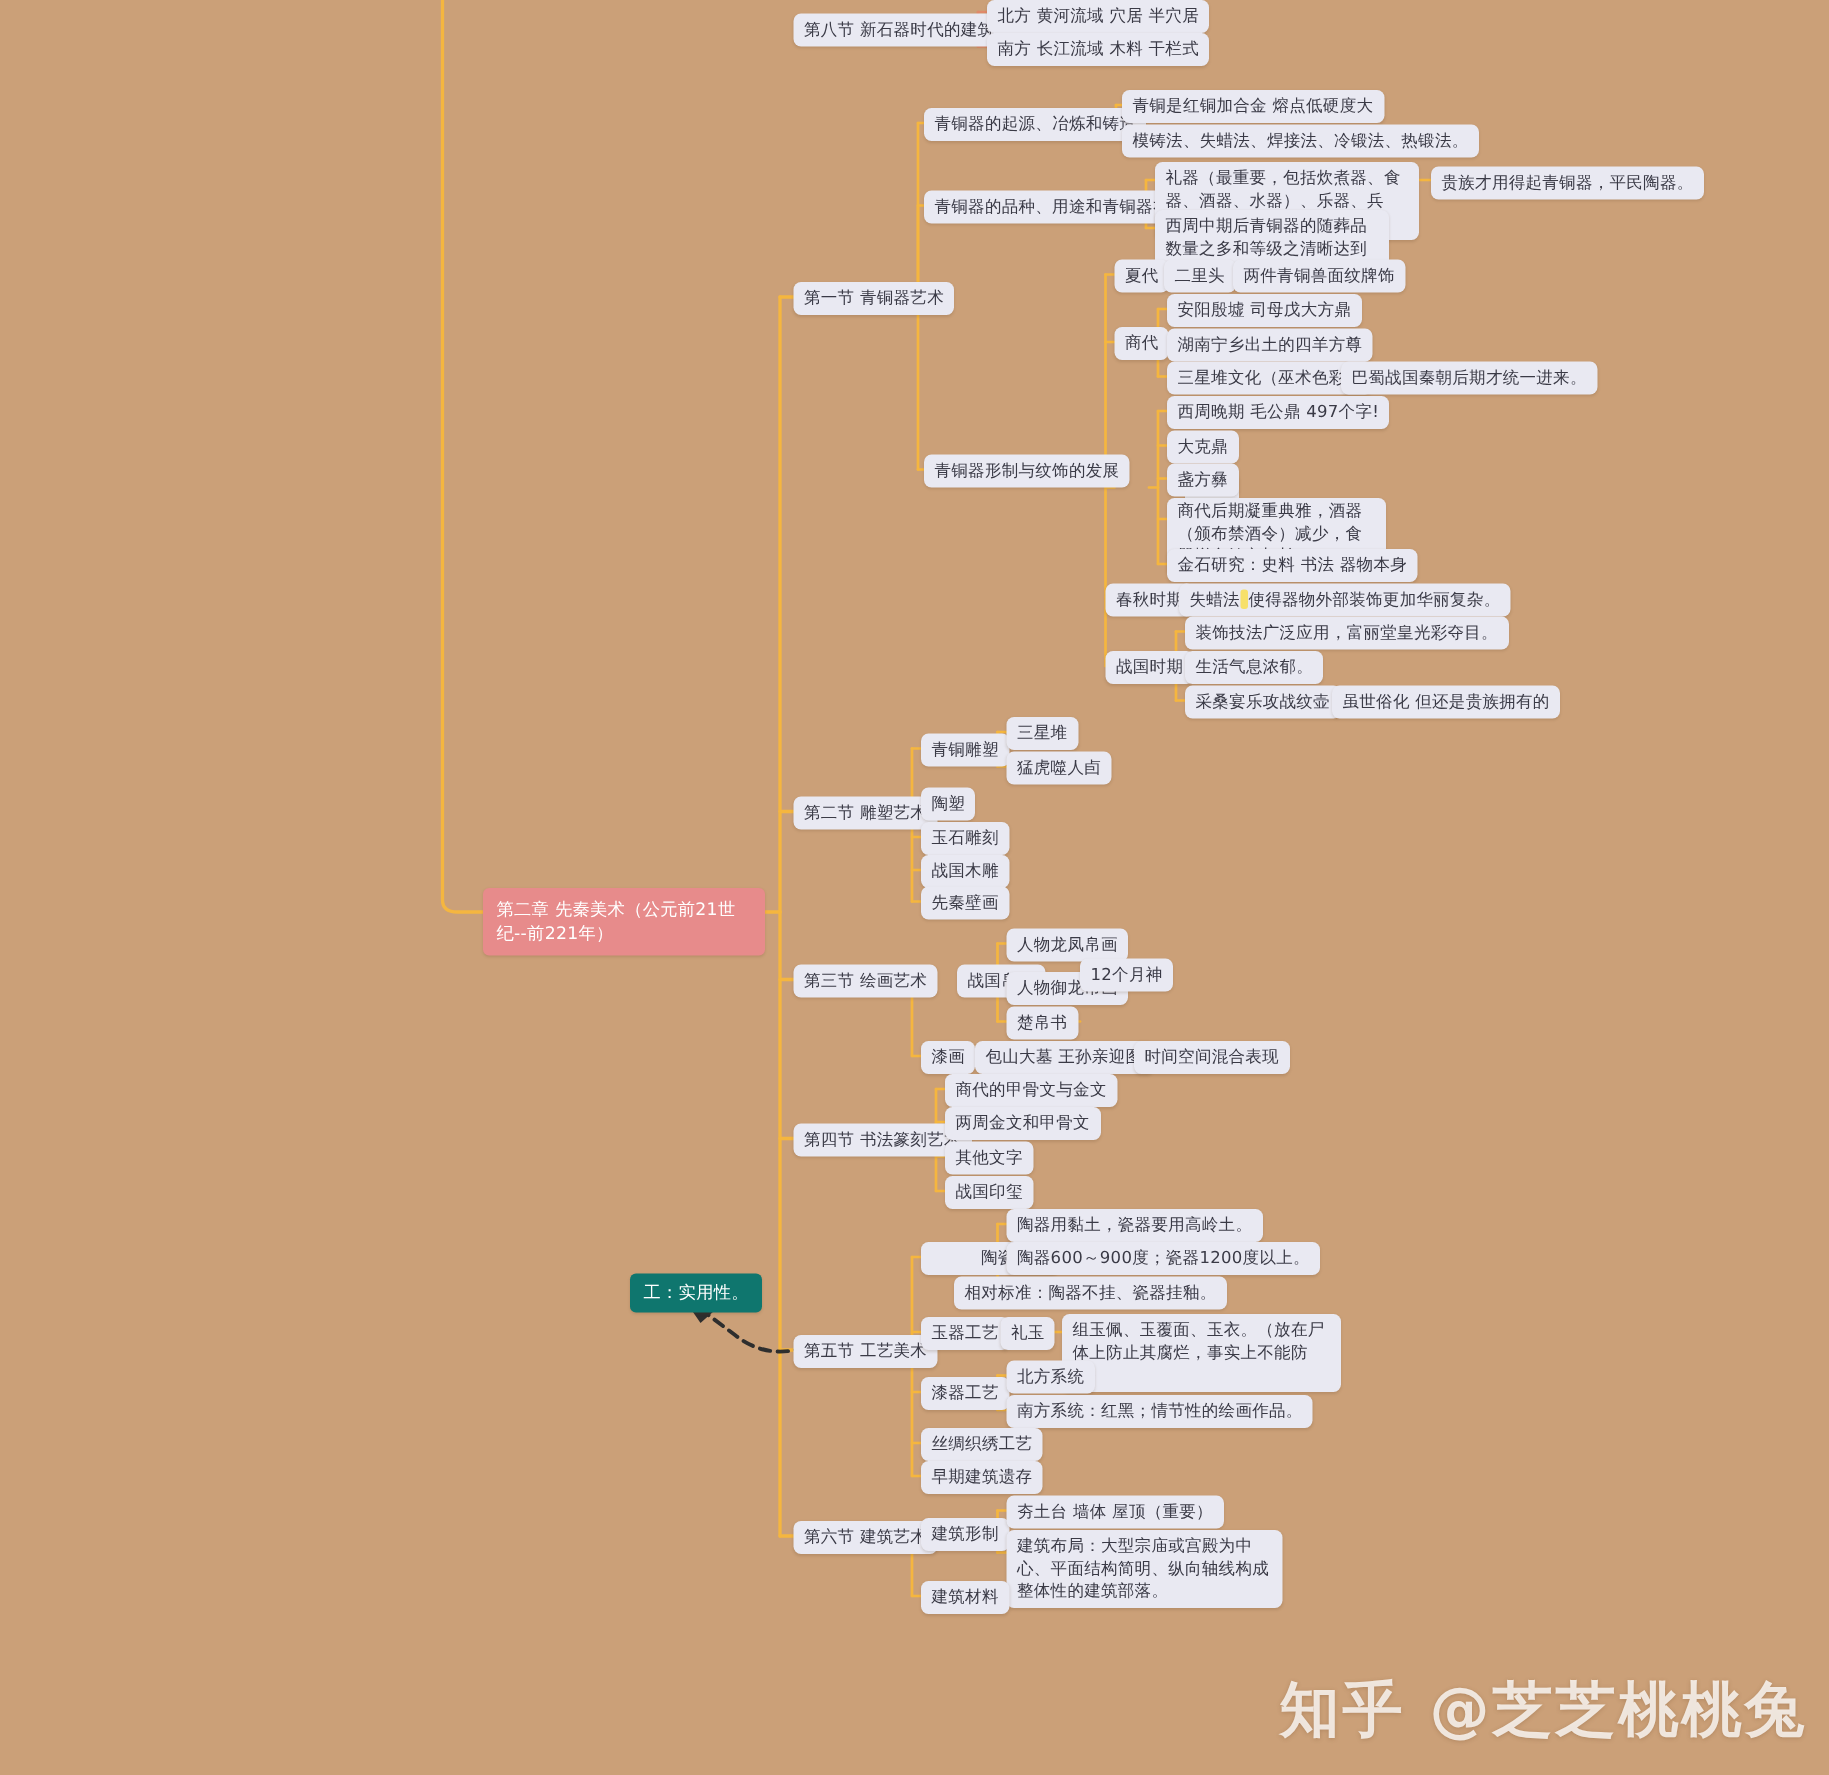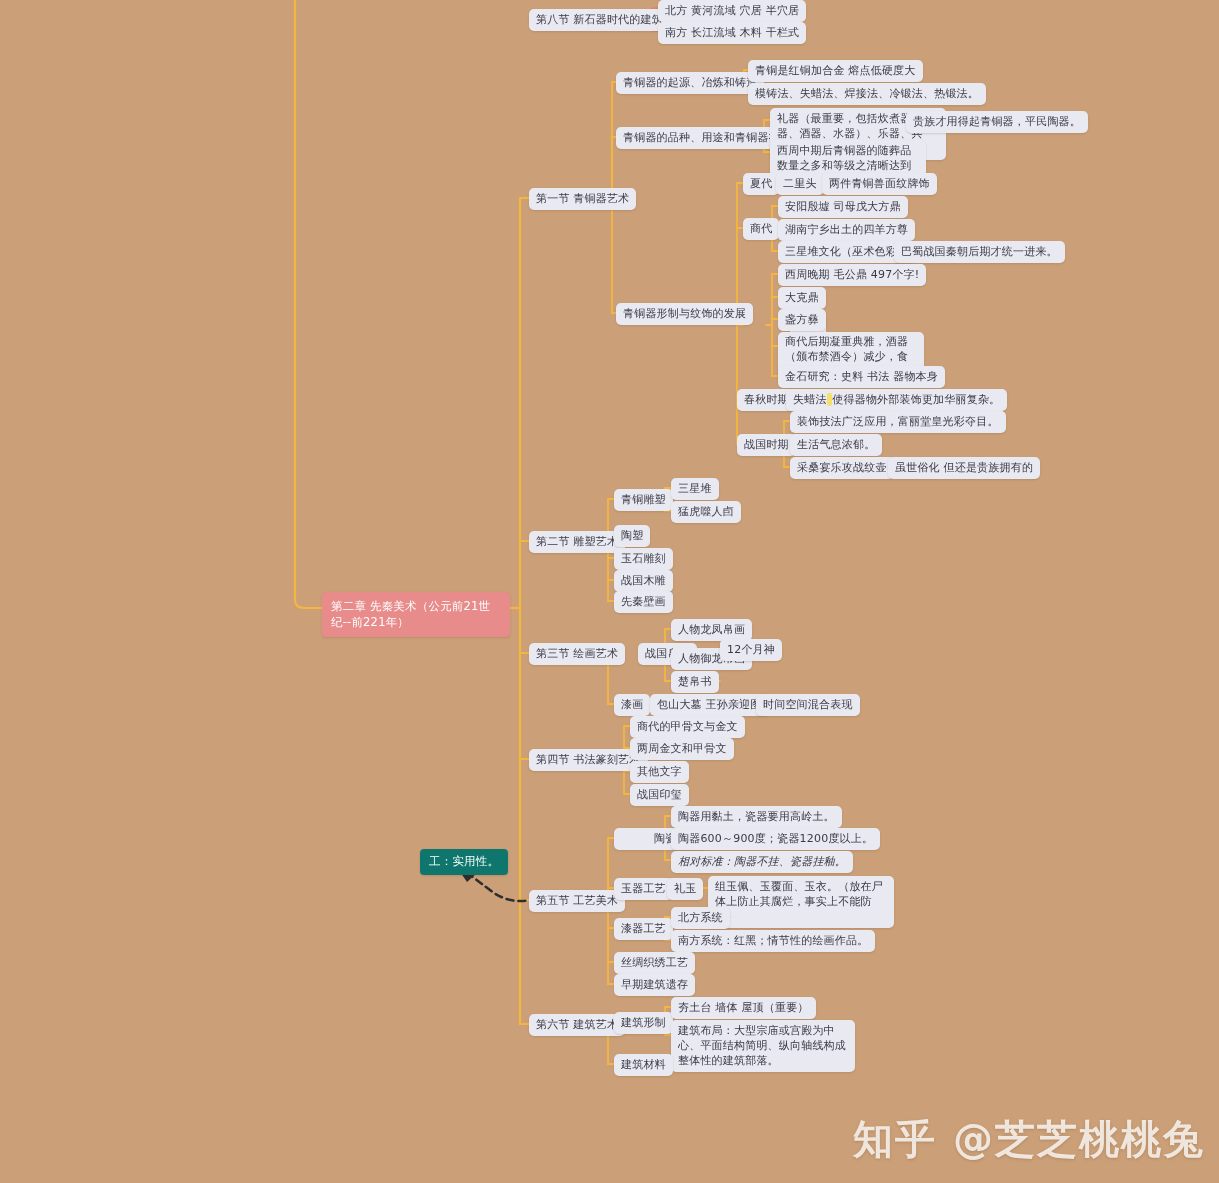--- a/index.html
+++ b/index.html
@@ -247,21 +247,21 @@
   <div class="node callout" style="left:420px; top:849px;"><span>工：实用性。</span></div>
 
   <div class="node" style="left:529px; top:188px;"><span>第一节 青铜器艺术</span></div>
 
   <div class="node" style="left:616px; top:72px;"><span>青铜器的起源、冶炼和铸造</span></div>
   <div class="node" style="left:748px; top:60px;"><span>青铜是红铜加合金 熔点低硬度大</span></div>
   <div class="node" style="left:748px; top:83px;"><span>模铸法、失蜡法、焊接法、冷锻法、热锻法。</span></div>
 
   <div class="node" style="left:616px; top:127px;"><span>青铜器的品种、用途和青铜器礼制</span></div>
   <div class="node wide" style="left:770px; top:108px; width:176px;"><span>礼器（最重要，包括炊煮器、食器、酒器、水器）、乐器、兵器、车马器。</span></div>
-  <div class="node" style="left:906px; top:111px;"><span>贵族才用得起青铜器，平民陶器。</span></div>
+  <div class="node" style="left:954px; top:111px;"><span>贵族才用得起青铜器，平民陶器。</span></div>
   <div class="node wide" style="left:770px; top:140px; width:156px;"><span>西周中期后青铜器的随葬品数量之多和等级之清晰达到了顶峰。</span></div>
 
   <div class="node" style="left:616px; top:303px;"><span>青铜器形制与纹饰的发展</span></div>
 
   <div class="node" style="left:743px; top:173px;"><span>夏代</span></div>
   <div class="node" style="left:776px; top:173px;"><span>二里头</span></div>
   <div class="node" style="left:822px; top:173px;"><span>两件青铜兽面纹牌饰</span></div>
 
   <div class="node" style="left:743px; top:218px;"><span>商代</span></div>
   <div class="node" style="left:778px; top:196px;"><span>安阳殷墟 司母戊大方鼎</span></div>
@@ -307,21 +307,21 @@
   <div class="node" style="left:529px; top:749px;"><span>第四节 书法篆刻艺术</span></div>
   <div class="node" style="left:630px; top:716px;"><span>商代的甲骨文与金文</span></div>
   <div class="node" style="left:630px; top:738px;"><span>两周金文和甲骨文</span></div>
   <div class="node" style="left:630px; top:761px;"><span>其他文字</span></div>
   <div class="node" style="left:630px; top:784px;"><span>战国印玺</span></div>
 
   <div class="node" style="left:529px; top:890px;"><span>第五节 工艺美术</span></div>
   <div class="node" style="left:614px; top:828px;padding-left:40px;"><span>陶瓷工艺</span></div>
   <div class="node" style="left:671px; top:806px;"><span>陶器用黏土，瓷器要用高岭土。</span></div>
   <div class="node" style="left:671px; top:828px;"><span>陶器600～900度；瓷器1200度以上。</span></div>
-  <div class="node" style="left:671px; top:851px;font-style:italic;"><span>相对标准：陶器不挂、瓷器挂釉。</span></div>
+  <div class="node" style="left:636px; top:851px;"><span>相对标准：陶器不挂、瓷器挂釉。</span></div>
   <div class="node" style="left:614px; top:878px;"><span>玉器工艺</span></div>
   <div class="node" style="left:667px; top:878px;"><span>礼玉</span></div>
   <div class="node wide" style="left:708px; top:876px; width:186px;"><span>组玉佩、玉覆面、玉衣。（放在尸体上防止其腐烂，事实上不能防止）</span></div>
   <div class="node" style="left:614px; top:918px;"><span>漆器工艺</span></div>
   <div class="node" style="left:671px; top:907px;"><span>北方系统</span></div>
   <div class="node" style="left:671px; top:930px;"><span>南方系统：红黑；情节性的绘画作品。</span></div>
   <div class="node" style="left:614px; top:952px;"><span>丝绸织绣工艺</span></div>
   <div class="node" style="left:614px; top:974px;"><span>早期建筑遗存</span></div>
 
   <div class="node" style="left:529px; top:1014px;"><span>第六节 建筑艺术</span></div>

